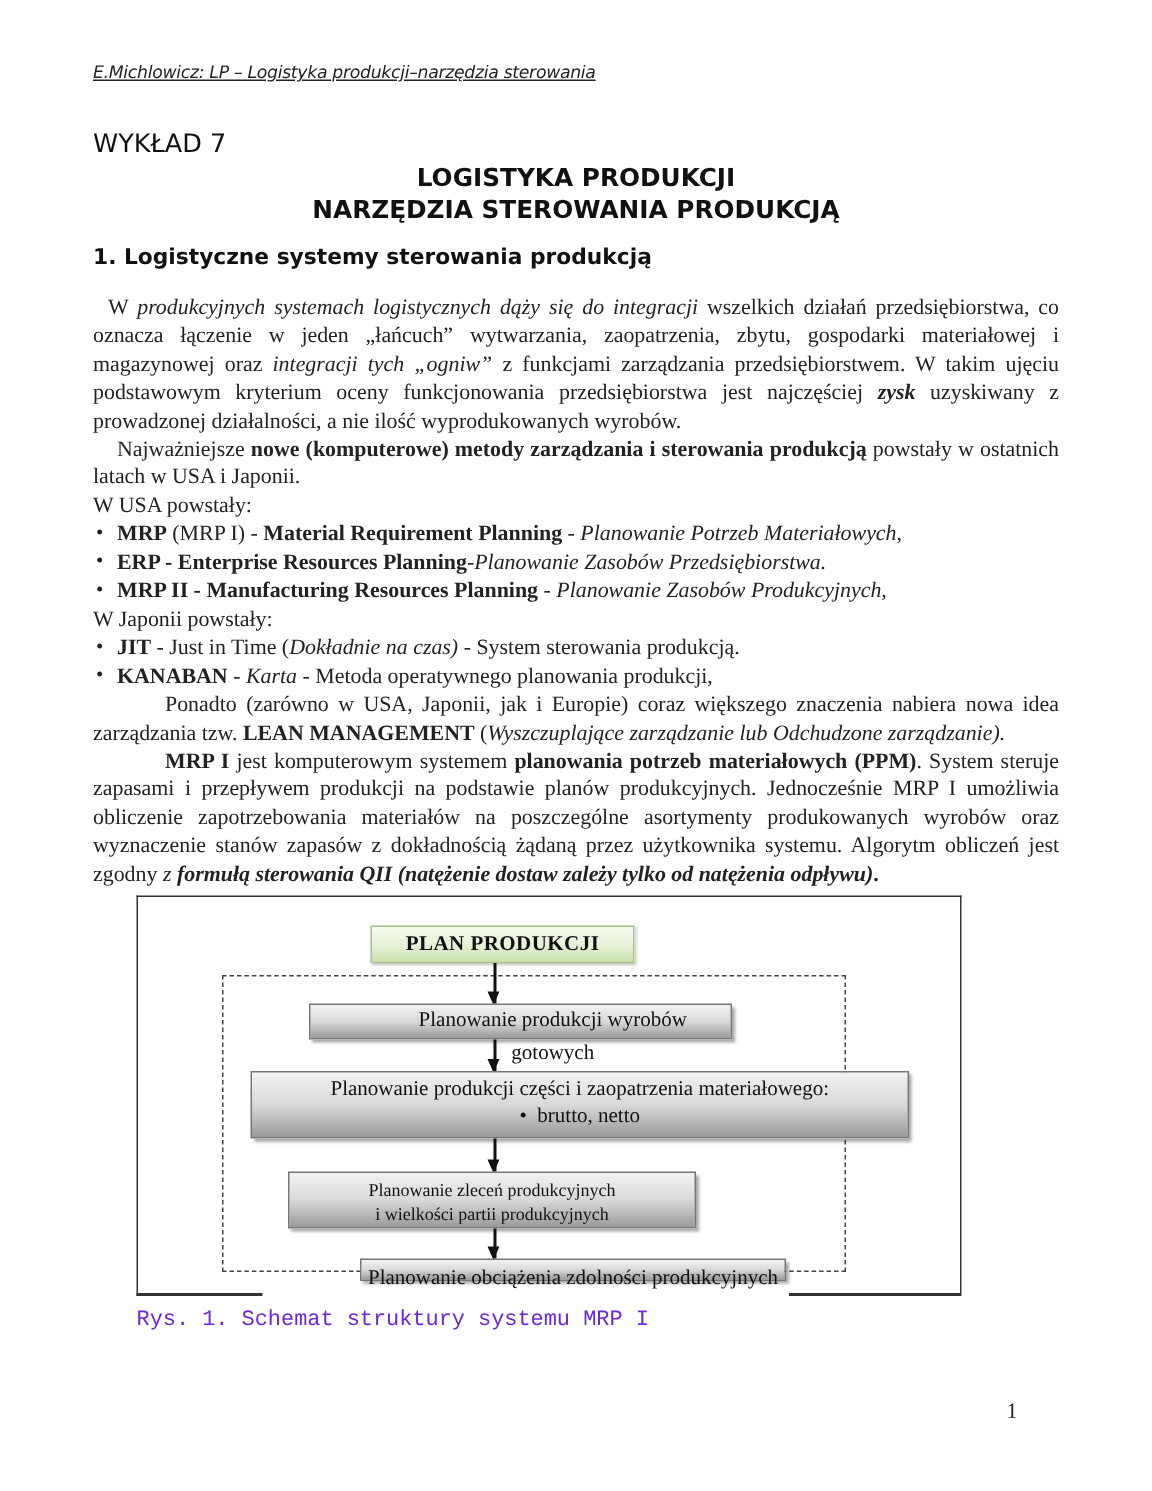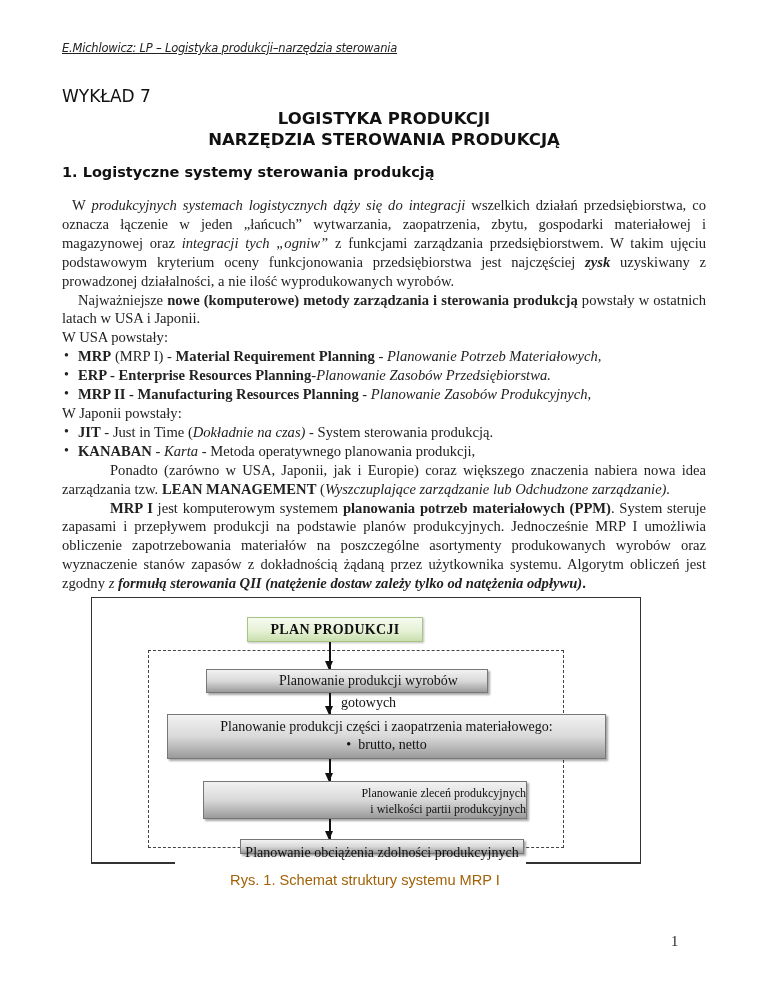--- a/index.html
+++ b/index.html
@@ -54,34 +54,34 @@
     background: linear-gradient(to bottom, #f2f2f2 0%, #d9d9d9 50%, #9a9a9a 100%);
   }
   .node-plan {
     left: 247px; top: 617px; width: 176px; height: 25px;
     background: linear-gradient(to bottom, #f6fbef 0%, #e6f1d6 55%, #c9dfae 100%);
     border: 1px solid #a8c585; box-shadow: 1px 1px 2px rgba(0,0,0,0.25);
     font-weight: bold; font-size: 14px; line-height: 23px; letter-spacing: 0.3px;
   }
   .node-1 { left: 206px; top: 669px; width: 282px; height: 24px; font-size: 14px; line-height: 22px; padding-left: 43px; }
   .node-2 { left: 167px; top: 714px; width: 439px; height: 45px; font-size: 14px; line-height: 18px; padding-top: 3px; }
-  .node-3 { left: 203px; top: 781px; width: 324px; height: 38px; font-size: 12px; line-height: 16px; padding-top: 3px; text-align: right; }
+  .node-3 { left: 192px; top: 781px; width: 272px; height: 38px; font-size: 12px; line-height: 16px; padding-top: 3px; }
   .node-4 { left: 204px; top: 839px; width: 284px; height: 15px; font-size: 14px; line-height: 25px; margin-left: 36px; }
   .arrow { position: absolute; width: 1.5px; background: #111; }
   .arrow::after {
     content: ""; position: absolute; left: -4px; bottom: -1px;
     border-left: 4.5px solid transparent; border-right: 4.5px solid transparent; border-top: 9px solid #111;
   }
   .a1 { left: 329px; top: 642px; height: 27px; }
   .a2 { left: 329px; top: 693px; height: 21px; }
   .a3 { left: 329px; top: 759px; height: 22px; }
   .a4 { left: 329px; top: 819px; height: 20px; }
   .caption {
-    position: absolute; left: 91px; width: 548px; top: 872px; text-align: center;
-    font-family: Liberation Sans, sans-serif; font-size: 14.6px; color: #a16207;
+    position: absolute; left: 91px; width: 548px; top: 872px; 
+    font-family: Liberation Mono, monospace; font-size: 14.6px; color: #6d28d9;
   }
   .page-number {
     position: absolute; left: 671px; top: 933px;
     font-family: "Liberation Serif", serif; font-size: 14.6px; color: #222;
   }
 </style>
 </head>
 <body>
 
 <div class="page">

